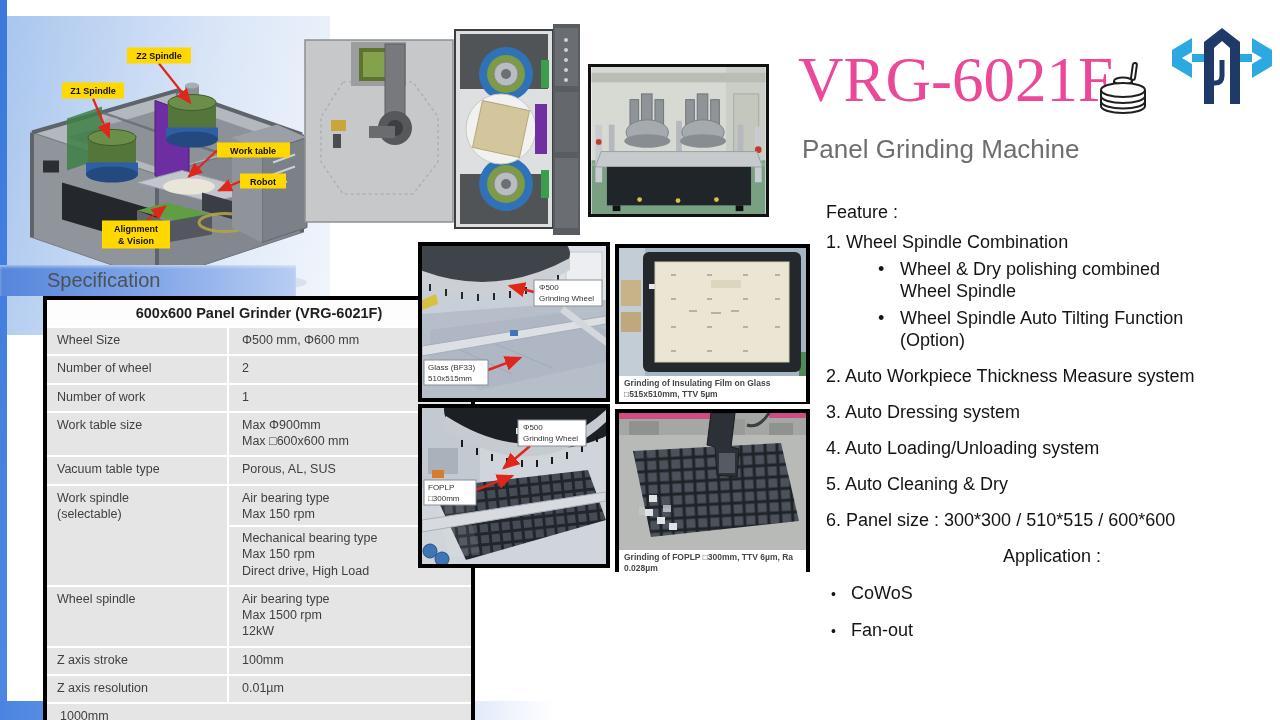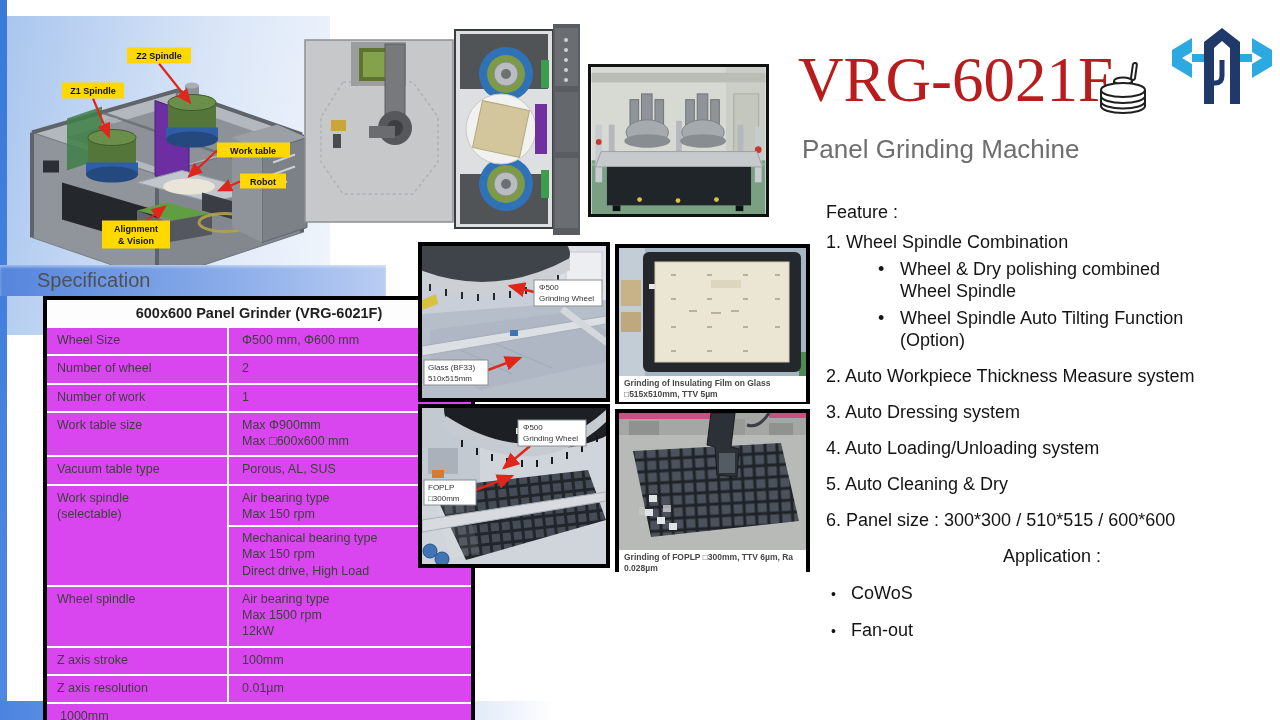--- a/index.html
+++ b/index.html
@@ -12,31 +12,31 @@
                 background:linear-gradient(180deg,#3a79d9,#4f87e4); }
   .bottom-bar { position:absolute; left:0; top:701px; width:555px; height:19px;
                 background:linear-gradient(90deg,#4b84e0 0%, #8fb1ec 45%, #ffffff 100%); }
 
   
   .cad-panel { position:absolute; left:7px; top:16px; width:323px; height:319px;
                background:linear-gradient(100deg,#a9c6ee 0%, #d9e5f7 55%, #f2f6fc 100%);text-decoration:underline; }
   .cad-panel svg { display:block; width:100%; height:100%; }
 
   
-  .spec-banner { position:absolute; left:0; top:265px; width:386px; height:31px;
+  .spec-banner { position:absolute; left:0; top:265px; width:296px; height:31px;
                  background:linear-gradient(90deg,#5585db 0%, #86a9e8 55%, #b9cdf2 100%);
                  box-shadow:inset 0 2px 3px rgba(255,255,255,.45);
-                 color:#4d5156; font-size:20px; line-height:31px; padding-left:37px; }
+                 color:#4d5156; font-size:20px; line-height:31px; padding-left:47px; }
 
   
   .spec-table { position:absolute; left:8px; top:296px; width:432px; z-index:1;
                 border:4px solid #000; background:#fff; color:#3f3f3f; font-size:12.5px;margin-left:35px; }
   .t-header { background:#fdfdfe; font-weight:bold; text-align:center; color:#1f1f1f;
               font-size:14.5px; padding:5px 2px; }
-  .t-row { display:flex; background:#d946ef; margin-top:2px; }
+  .t-row { display:flex; background:#e5e5e5; margin-top:2px; }
   .t-label { width:182px; padding:4px 4px 4px 10px; border-right:2px solid #fff;
              white-space:pre-line; line-height:1.3; }
   .t-value { flex:1; padding:4px 4px 6px 13px; line-height:1.3; }
   .vdivider { border-top:2px solid #fff; margin:3px 0 3px -13px; }
 
   
   .photo { position:absolute; border:4px solid #000; background:#888; z-index:2;
            display:flex; flex-direction:column;margin-left:34px; }
   .photo svg { display:block; flex:0 0 auto; }
   .ph-caption { background:#fff; color:#474747; font-weight:bold; font-size:8.5px;
@@ -46,21 +46,21 @@
   #photoC { left:384px; top:404px; width:192px; height:164px; }
   #photoD { left:581px; top:409px; width:195px; height:163px; }
   .machine-photo { position:absolute; left:588px; top:64px; width:181px; height:153px;
                    border:3px solid #111; }
   .machine-photo svg { display:block; width:100%; height:100%; }
   .topview { position:absolute; left:303px; top:22px; width:277px; height:215px; }
   .topview svg { display:block; width:100%; height:100%; }
 
   
   .model-title { position:absolute; left:798px; top:44px; font-family:"Liberation Serif", serif;
-                 font-size:63px; font-weight:400; color:#b91c1c; letter-spacing:0; }
+                 font-size:63px; font-weight:400; color:#ec4899; letter-spacing:0; }
   .wheel-icon { position:absolute; left:1096px; top:60px; width:58px; height:56px; }
   .logo { position:absolute; left:1170px; top:20px; width:104px; height:84px; }
   .subtitle { position:absolute; left:802px; top:134px; font-size:26px; color:#6e6e6e; }
 
   .features { position:absolute; left:826px; top:202px; width:452px; color:#141414;
               font-size:18px; line-height:1.22; }
   .f-heading { margin-bottom:6px; }
   .f-item { margin-top:14px; }
   .f-item.first { margin-top:8px; }
   .f-subs { list-style:none; margin:5px 0 2px 0; }

